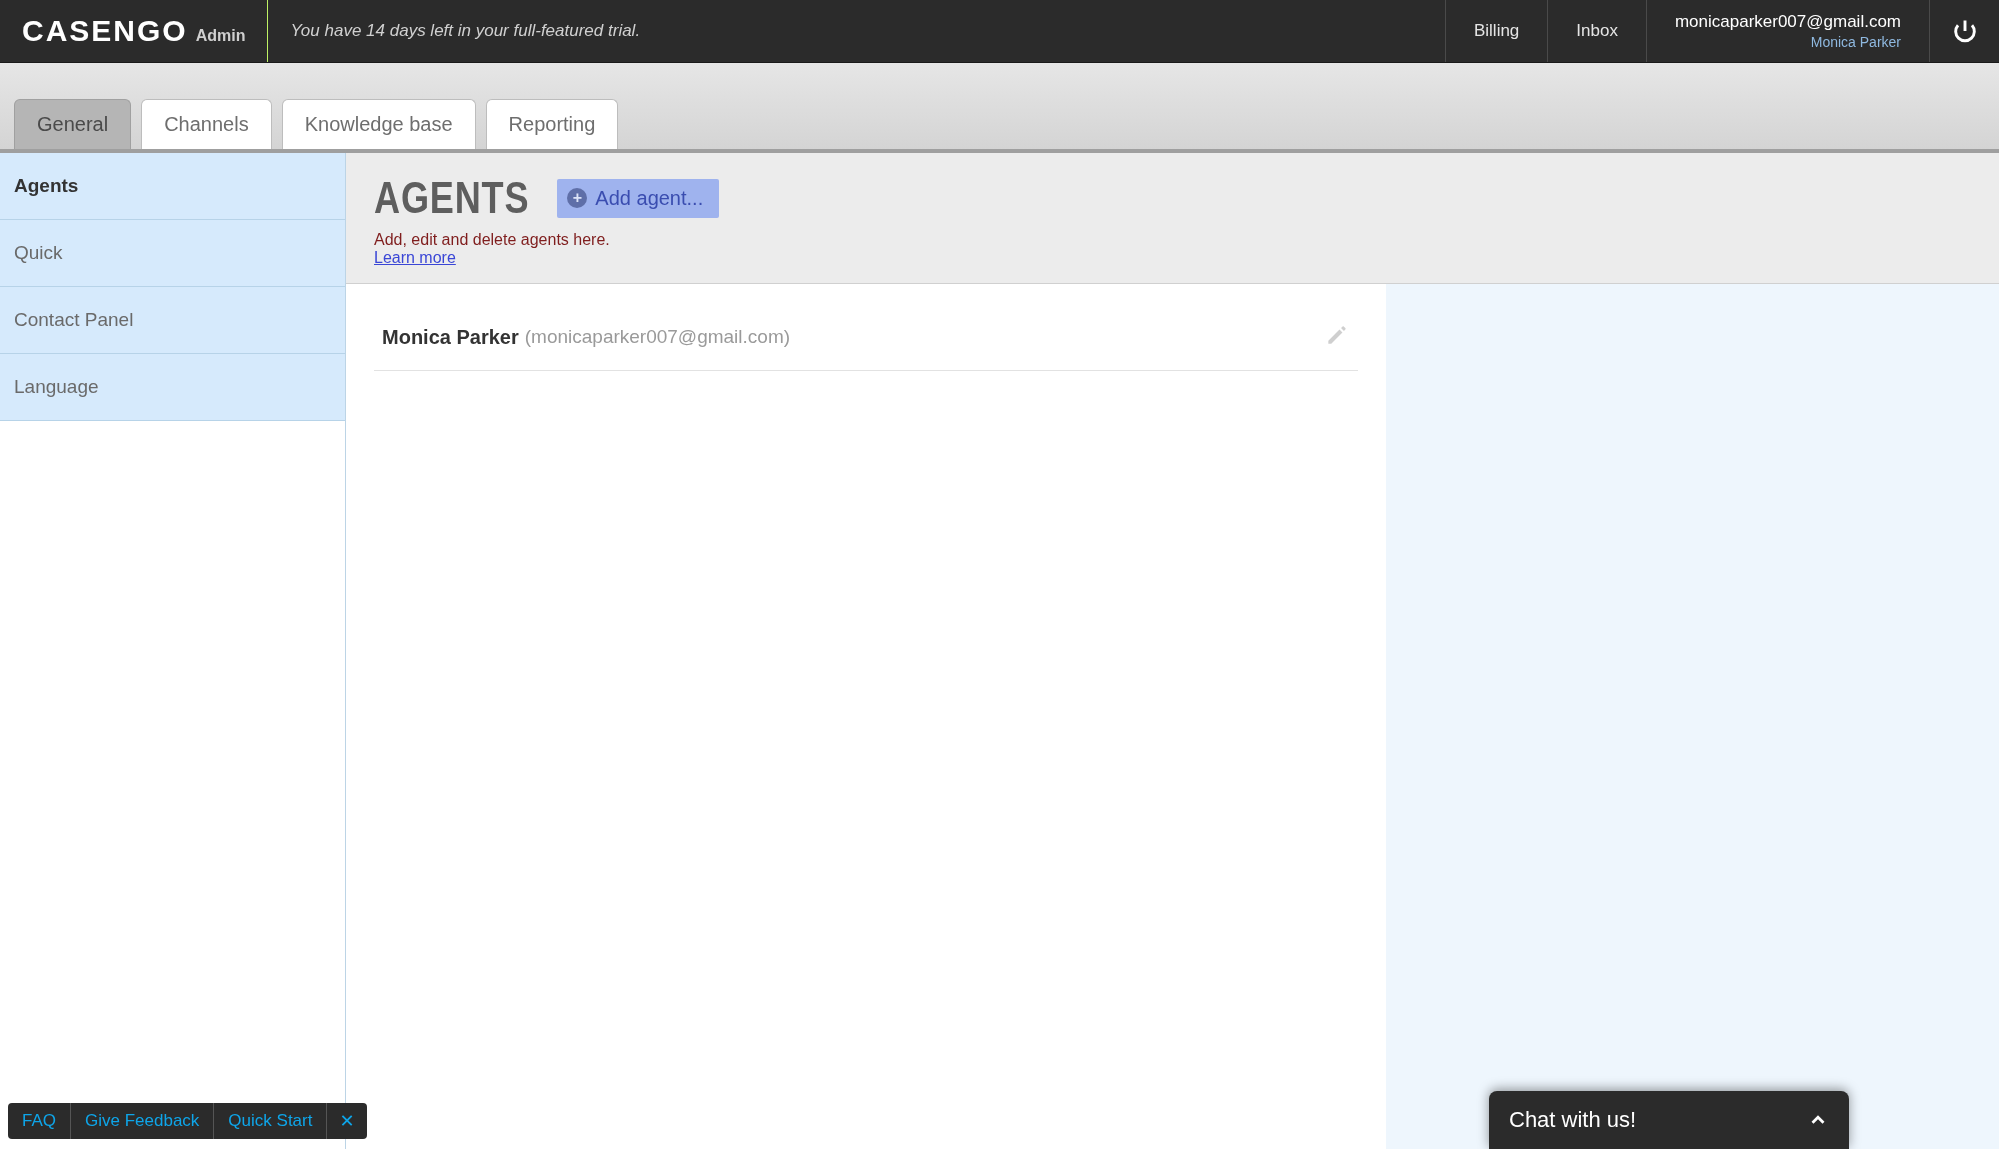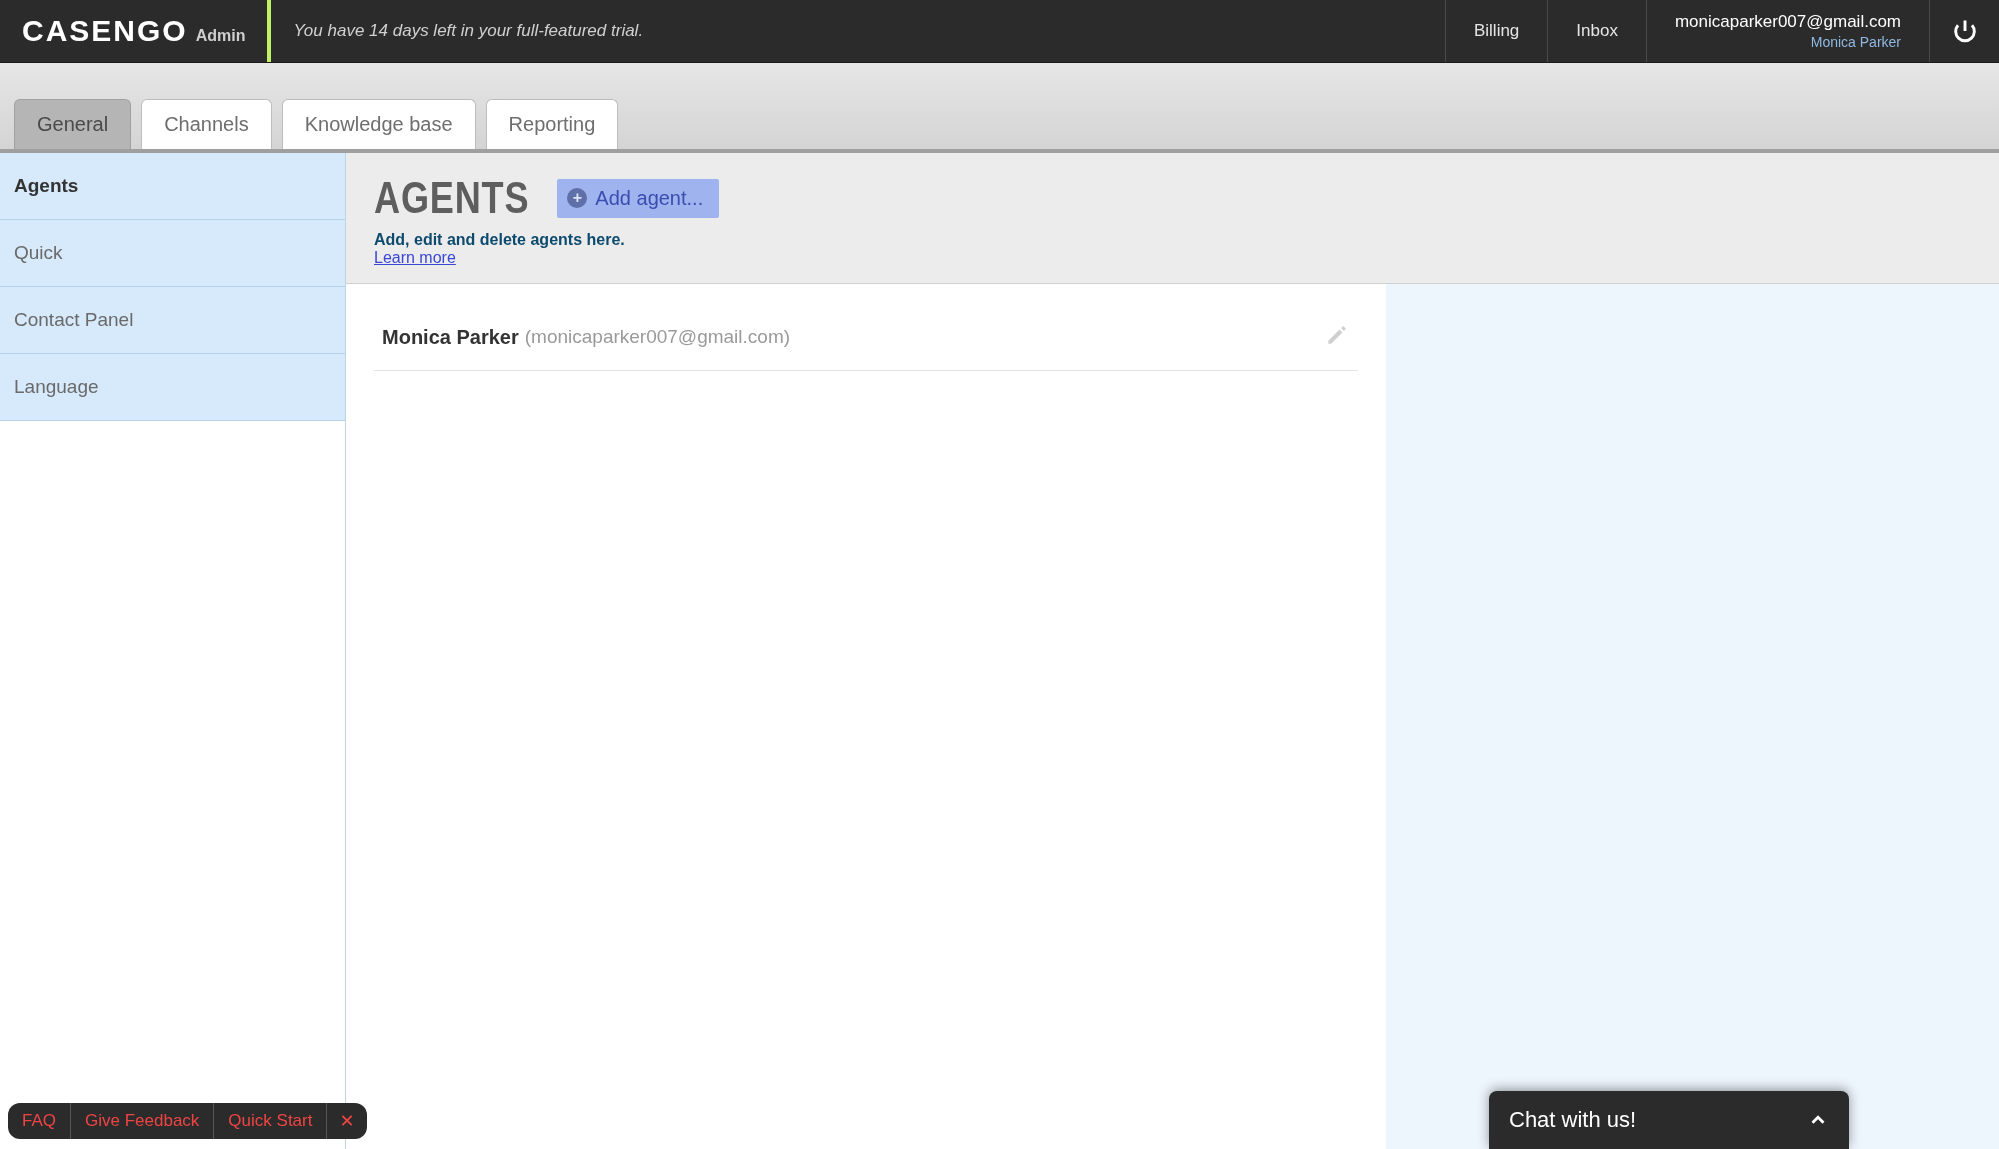--- a/index.html
+++ b/index.html
@@ -11,21 +11,21 @@
     align-items: stretch;
     background: #2b2b2b;
     color: #fff;
     height: 63px;
     border-bottom: 1px solid #1a1a1a;
   }
   .logo-area {
     display: flex;
     align-items: baseline;
     padding: 0 22px;
-    border-right: 4px solid #bef264;
+    border-right: 1px solid #bef264;
     align-self: center;
     height: 100%;
   }
   .logo-area-inner {
     display:flex;
     align-items: baseline;
     margin-top:14px;
   }
   .logo-text {
     font-family: "Arial Black", Arial, sans-serif;
@@ -172,21 +172,21 @@
     display:flex; align-items:center; gap:8px;
     cursor:pointer;
     border-radius:2px;
   }
   .add-btn .plus-icon{
     width:20px;height:20px;border-radius:50%;
     background:#5f6fa8;color:#dce3f7;
     display:inline-flex;align-items:center;justify-content:center;
     font-weight:bold;font-size:16px;line-height:1;
   }
-  .subtext { color:#0c4a6e; font-size:16px; margin-top:8px;font-weight:bold;}
+  .subtext { color:#7f1d1d; font-size:16px; margin-top:8px;}
   .learn-link { color:#3a46d6; text-decoration:underline; font-size:16px; cursor:pointer;}
   
   .main-content {
     flex:1;
     display:flex;
     background:#eef6fd;
   }
   .agent-list {
     width: 1040px;
     background:#fff;
@@ -202,25 +202,25 @@
   .agent-email { color:#9a9a9a; font-size:19px; margin-left:6px;}
   .agent-row .spacer{flex:1;}
   .edit-icon svg{ width:26px;height:26px; fill:#cfcfcf; cursor:pointer;}
   
   
   .bottombar {
     position: fixed;
     left: 8px;
     bottom: 10px;
     background: #2b2b2b;
-    color: #ef4444;
+    color: #0ea5e9;
     display: flex;
     align-items: center;
     height: 36px;
-    border-radius: 12px;
+    border-radius: 4px;
     font-size: 17px;
   }
   .bottombar .bitem {
     padding: 0 14px;
     border-right: 1px solid #555;
     cursor:pointer;
     line-height:36px;
   }
   .bottombar .bitem:last-of-type { border-right:none;}
   .bottombar .bclose { padding: 0 12px; cursor:pointer; font-size:18px;}

